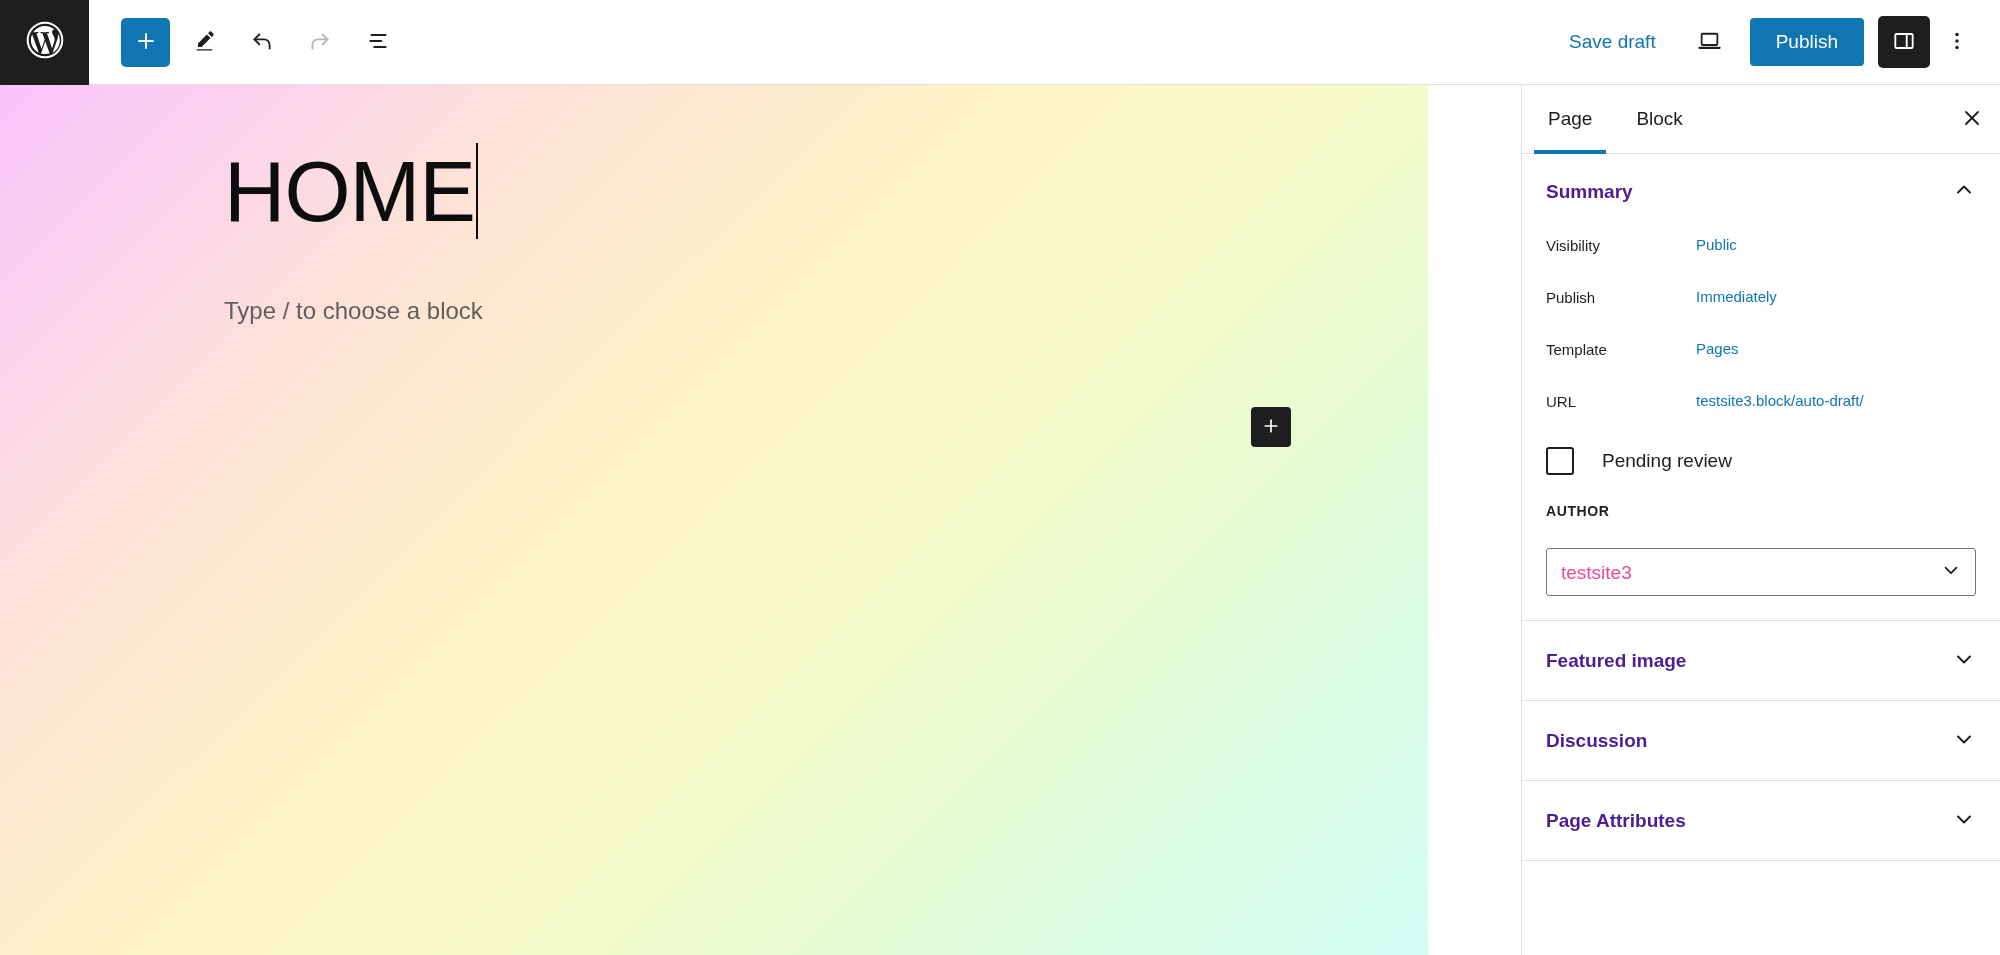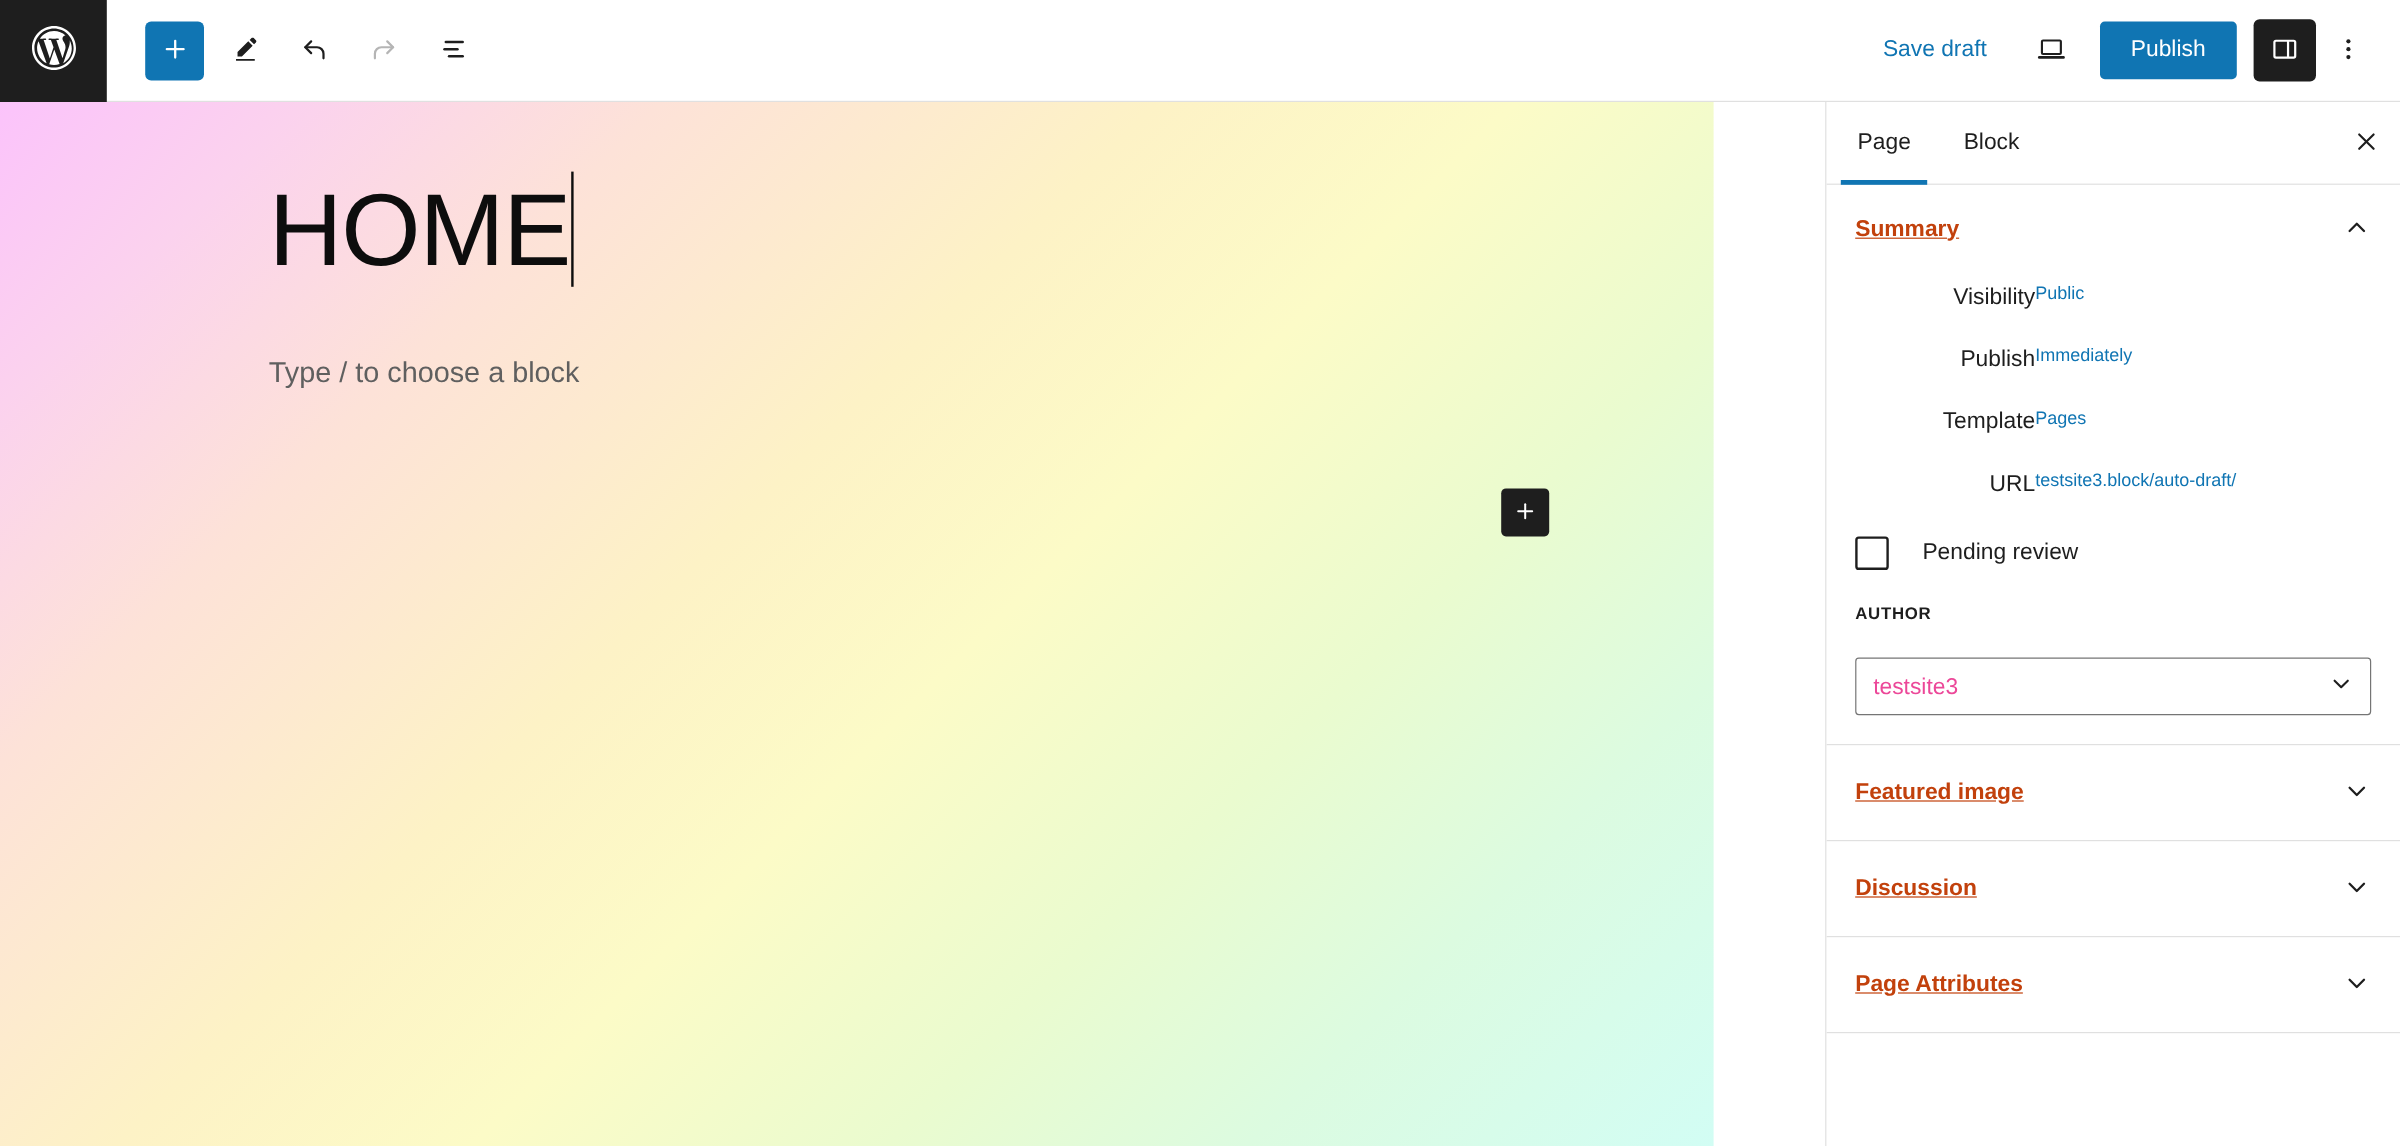--- a/index.html
+++ b/index.html
@@ -192,37 +192,35 @@
 
   .panel { border-bottom: 1px solid #e0e0e0; }
   .panel-header {
     display: flex; align-items: center; justify-content: space-between;
     padding: 24px 24px 20px 24px;
     cursor: pointer;
     background: transparent; border: none; width: 100%;
     text-align: left;
   }
   .panel-title {
-    font-size: 19px; font-weight: bold; color: #c2410c;
-    font-family: "Liberation Sans", sans-serif;
-    text-decoration: underline;
+    font-size: 19px; font-weight: bold; color: #4c1d95;
+    font-family: "Liberation Sans", sans-serif;
   }
   .panel-body { padding: 0 24px 24px 24px; }
 
   .summary-row {
     display: flex; align-items: flex-start;
     padding: 10px 0 12px 0;
     min-height: 52px;
   }
   .summary-label {
     width: 150px; flex: 0 0 150px;
-    font-size: 19px; color: #1e1e1e;
+    font-size: 15px; color: #1e1e1e;
     font-family: "Liberation Sans", sans-serif;
     padding-top: 2px;
-    text-align: right;
   }
   .summary-value {
     font-size: 15px; color: #1075b3;
     font-family: "Liberation Sans", sans-serif;
     background: transparent; border: none;
     padding: 0; cursor: pointer; text-align: left;
     line-height: 1.28;
     max-width: 185px;
     word-break: break-all;
   }

